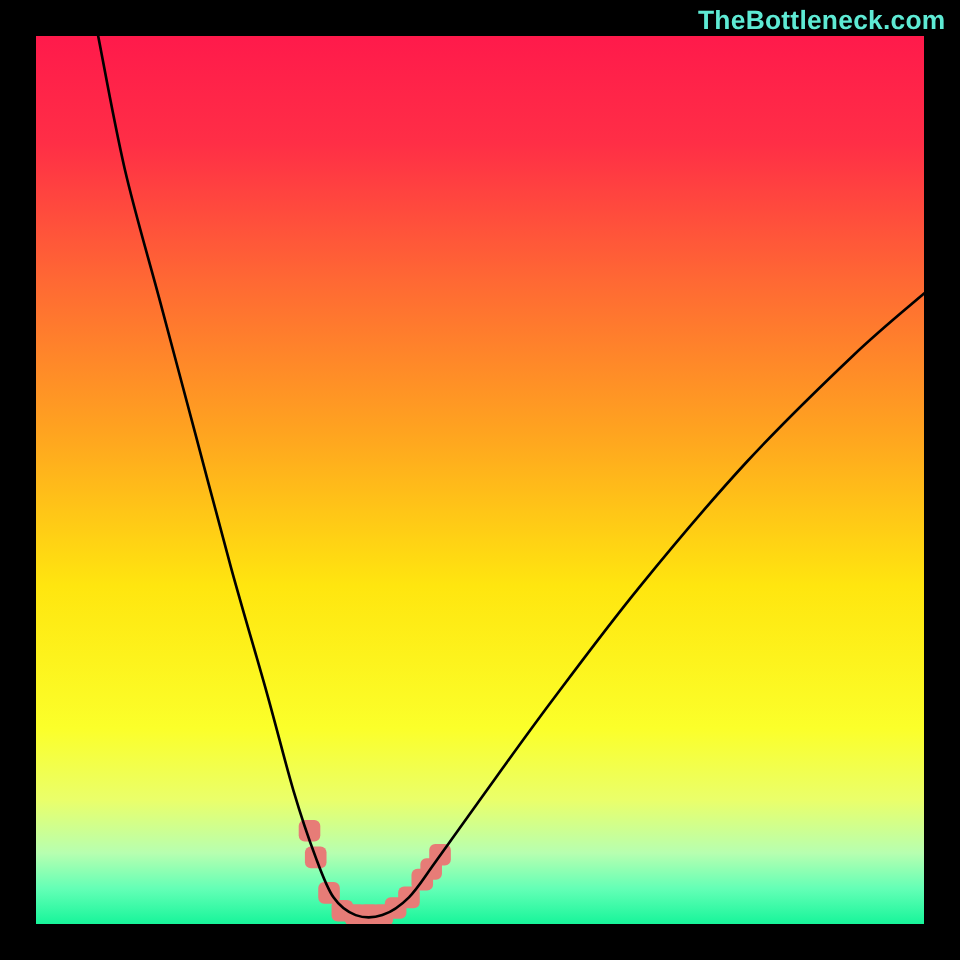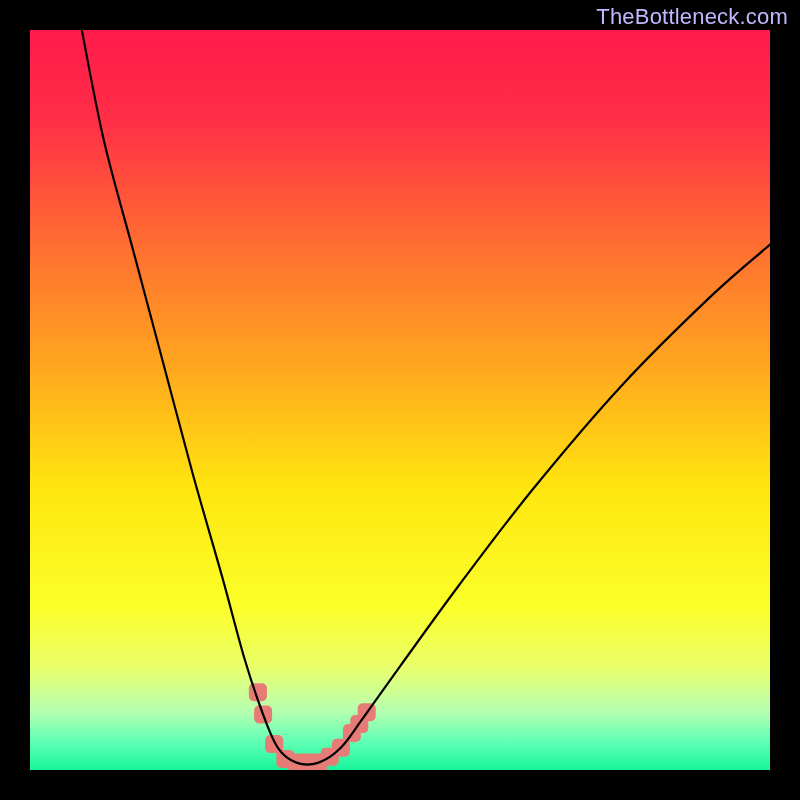--- a/index.html
+++ b/index.html
@@ -34,23 +34,23 @@
   .curve-svg {
     position: absolute;
     inset: 0;
     width: 100%;
     height: 100%;
   }
   .watermark {
     position: absolute;
     top: 4px;
     right: 12px;
-    color: #c4b5fd;
+    color: #5eead4;
     font-size: 22px;
-    font-weight: 400;
+    font-weight: 700;
     letter-spacing: 0.2px;
     user-select: none;
     margin-left: 19px;
   }
 </style>
 </head>
 <body>
 
 <div class="frame">
 

